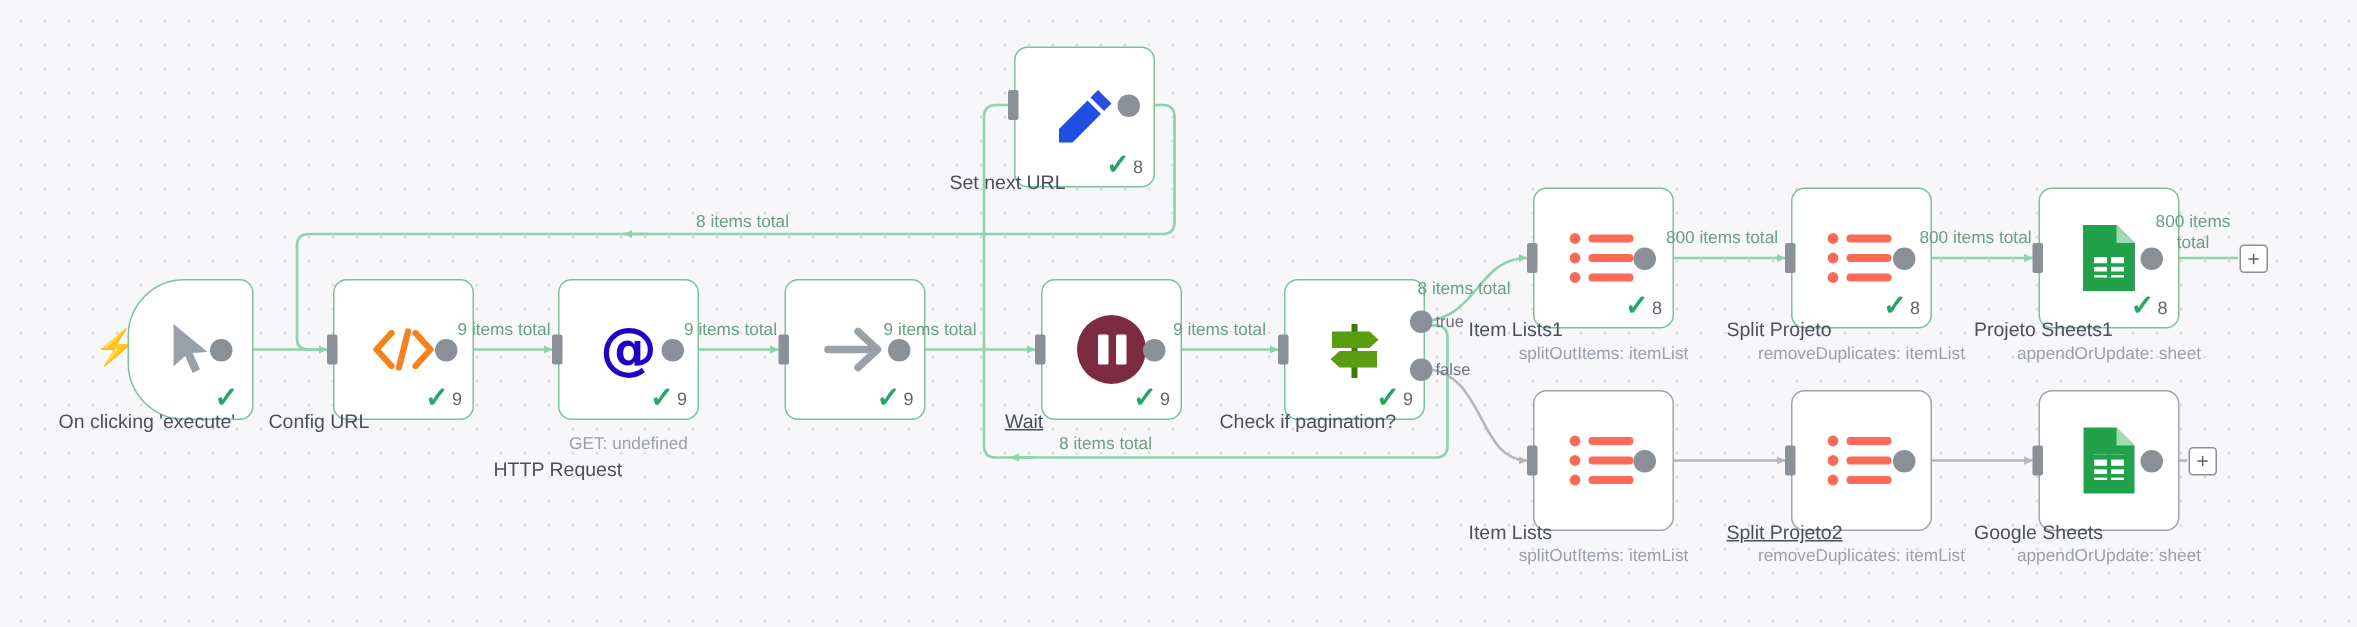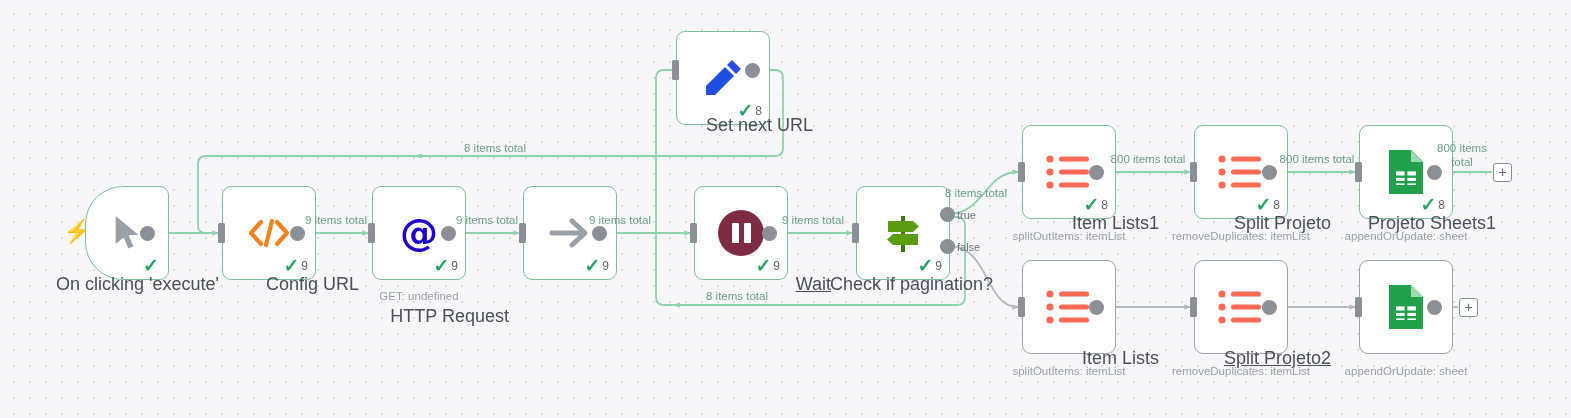--- a/index.html
+++ b/index.html
@@ -65,23 +65,23 @@
     font-weight: bold;
     line-height: 1;
   }
   .check .cnt {
     color: #5d6670;
     font-size: 12px;
     line-height: 1.45;
   }
   .caption {
     position: absolute;
-    text-align: right;
+    text-align: left;
     color: #4a4f59;
-    font-size: 18px;
+    font-size: 13px;
     white-space: nowrap;
     line-height: 1.25;
   }
   .subcaption {
     position: absolute;
     text-align: center;
     color: #9aa0a8;
     font-size: 11.5px;
     white-space: nowrap;
     line-height: 1.2;
@@ -264,21 +264,21 @@
           <span class="wait-bar"></span>
       </span>
     </span>
     <span class="check">
       <span class="tick">✓</span>
       <span class="cnt">9</span>
     </span>
   </div>
   <div class="port port-in" style="left:690px; top:223px;"></div>
   <div class="port port-out" style="left:762px; top:226px;"></div>
-  <div class="caption" style="left:651px; top:273px; width:180px;text-decoration:underline;">Wait</div>
+  <div class="caption" style="left:670px; top:273px; width:180px;text-decoration:underline;">Wait</div>
   <div class="wire-label" style="left:758px; top:213px; width:110px;">9 items total</div>
 
   <div class="node" style="left:856px; top:186px;">
     <span class="node-icon">
       <svg width="46" height="46" viewBox="0 0 46 46">
         <rect x="21" y="6" width="4" height="36" fill="#3f7a09"></rect>
         <path d="M8,11 H33 L39,16.5 L33,22 H8 Z" fill="#5a9c12"></path>
         <path d="M38,24 H13 L7,29.5 L13,35 H38 Z" fill="#5a9c12"></path>
       </svg>
     </span>
@@ -425,16 +425,17 @@
         <rect x="10" y="20" width="20" height="17" fill="#ffffff"></rect>
         <rect x="10" y="20" width="20" height="3.4" fill="#21a14a"></rect>
         <rect x="18.6" y="20" width="2.8" height="17" fill="#21a14a"></rect>
         <rect x="10" y="27.5" width="20" height="2.4" fill="#21a14a"></rect>
         <rect x="10" y="33" width="20" height="2.4" fill="#21a14a"></rect>
       </svg>
     </span>
   </div>
   <div class="port port-in" style="left:1355px; top:297px;"></div>
   <div class="port port-out" style="left:1427px; top:300px;"></div>
+  <div class="caption" style="left:1316px; top:347px; width:180px;">Google Sheets</div>
   <div class="subcaption" style="left:1316px; top:365px; width:180px;">appendOrUpdate: sheet</div>
   <div class="plus-btn" style="left:1459px; top:298px;">+</div>
 
 </div>
 
 </body></html>

